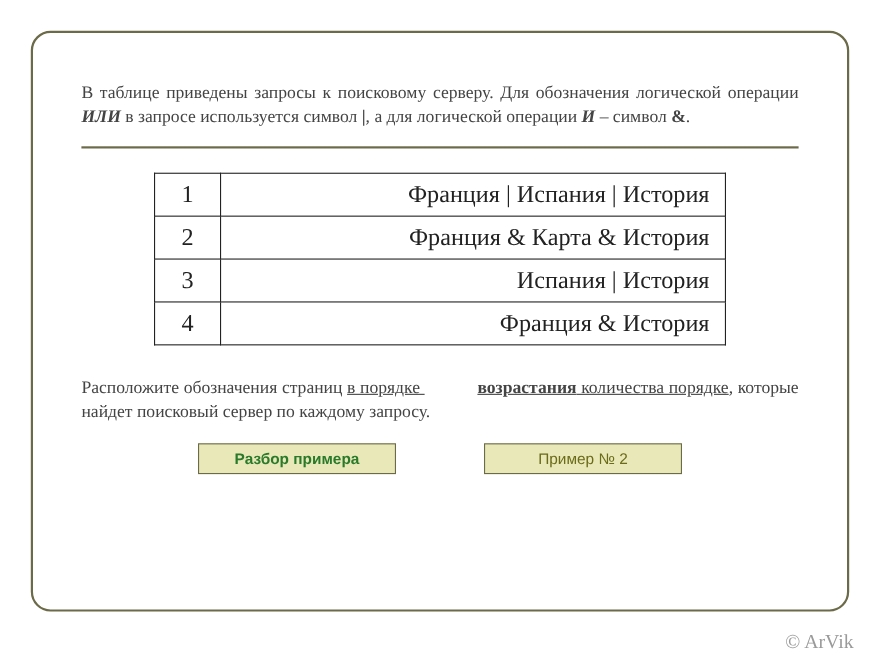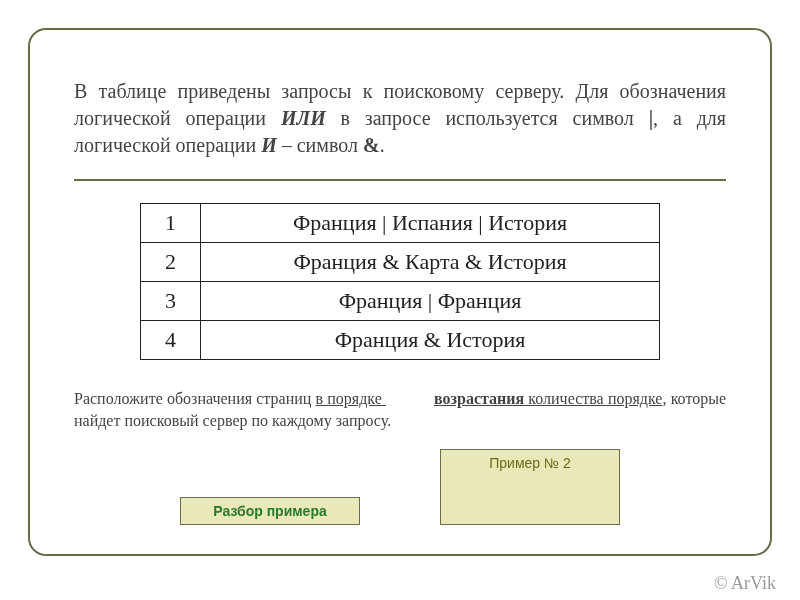--- a/index.html
+++ b/index.html
@@ -16,21 +16,21 @@
     position: absolute;
     left: 28px;
     top: 28px;
     width: 744px;
     height: 528px;
     border: 2px solid #6b6b4a;
     border-radius: 18px;
     padding: 28px 44px 20px 44px;
   }
   .intro {
-    font-size: 20px;
+    font-size: 16px;
     line-height: 1.35;
     text-align: justify;
     text-justify: inter-word;
     color: #444;
   }
   .intro em.ili { font-style: italic; font-weight: bold; }
   .intro em.i   { font-style: italic; font-weight: bold; }
   .intro strong.sym { font-weight: bold; font-style: normal; }
   .hr {
     border: none;
@@ -47,21 +47,21 @@
     font-size: 22px;
     padding: 6px 14px;
     color: #222;
     font-family: "Times New Roman", Times, serif;
   }
   .table td.num {
     width: 60px;
     text-align: center;
   }
   .table td.q {
-    text-align: center;
+    text-align: right;
   }
   .task {
     margin-top: 28px;
     font-size: 16px;
     line-height: 1.35;
     text-align: justify;
     text-justify: inter-word;
     color: #444;
   }
   .task .ul1 { text-decoration: underline; margin-top: 26px; }
@@ -76,21 +76,21 @@
     display: inline-block;
     min-width: 180px;
     padding: 5px 18px;
     background: #e8e8b8;
     border: 1.5px solid #6b6b4a;
     font-family: Arial, sans-serif;
     font-size: 14px;
     text-align: center;
     cursor: pointer;
   }
-  .btn.green { color: #2a7a2a; font-weight: bold; margin-top: 48px; }
+  .btn.green { color: #2a7a2a; font-weight: bold; }
   .btn.olive { color: #6b6b1a; font-weight: normal; }
   .copyright {
     position: absolute;
     right: 24px;
     bottom: 6px;
     font-size: 18px;
     color: #9a9a9a;
     font-family: "Times New Roman", Times, serif;
   }
 </style>
@@ -110,21 +110,21 @@
         <tr>
       <td class="num">1</td>
       <td class="q">Франция | Испания | История</td>
     </tr>
     <tr>
       <td class="num">2</td>
       <td class="q">Франция &amp; Карта &amp; История</td>
     </tr>
     <tr>
       <td class="num">3</td>
-      <td class="q">Франция | Франция</td>
+      <td class="q">Испания | История</td>
     </tr>
     <tr>
       <td class="num">4</td>
       <td class="q">Франция &amp; История</td>
     </tr>
   </tbody>
     </table>
 
   <p class="task">
     <span>Расположите обозначения страниц </span><span class="ul1">в порядке </span><span class="emph">возрастания</span><span class="ul1"> количества порядке</span><span>, которые найдет поисковый сервер по каждому запросу.</span>

